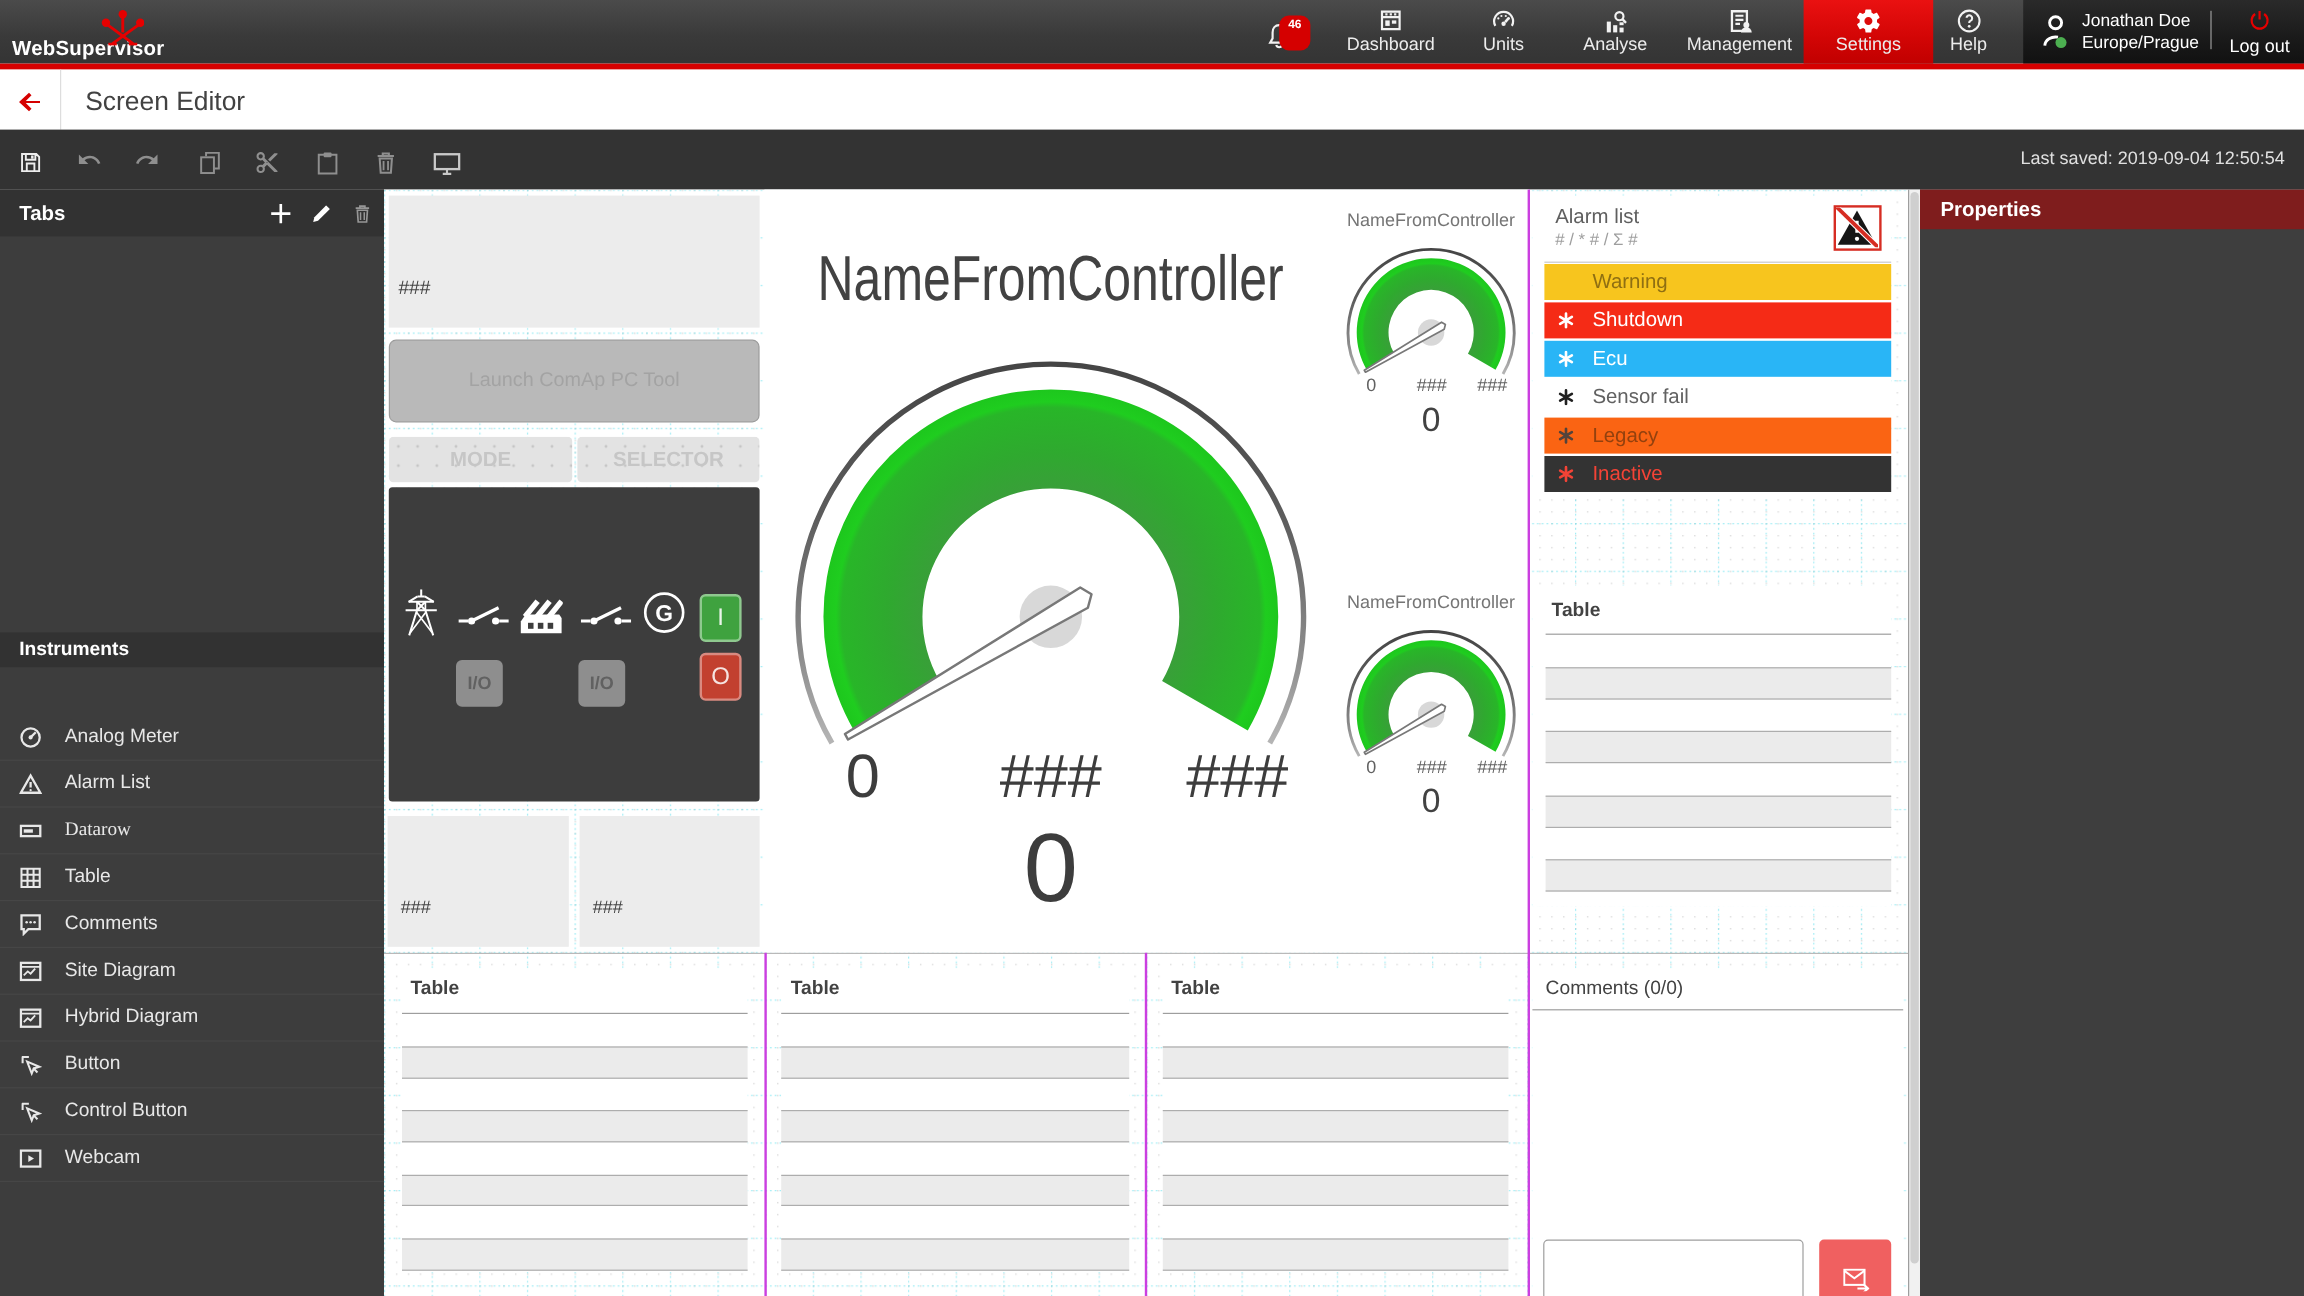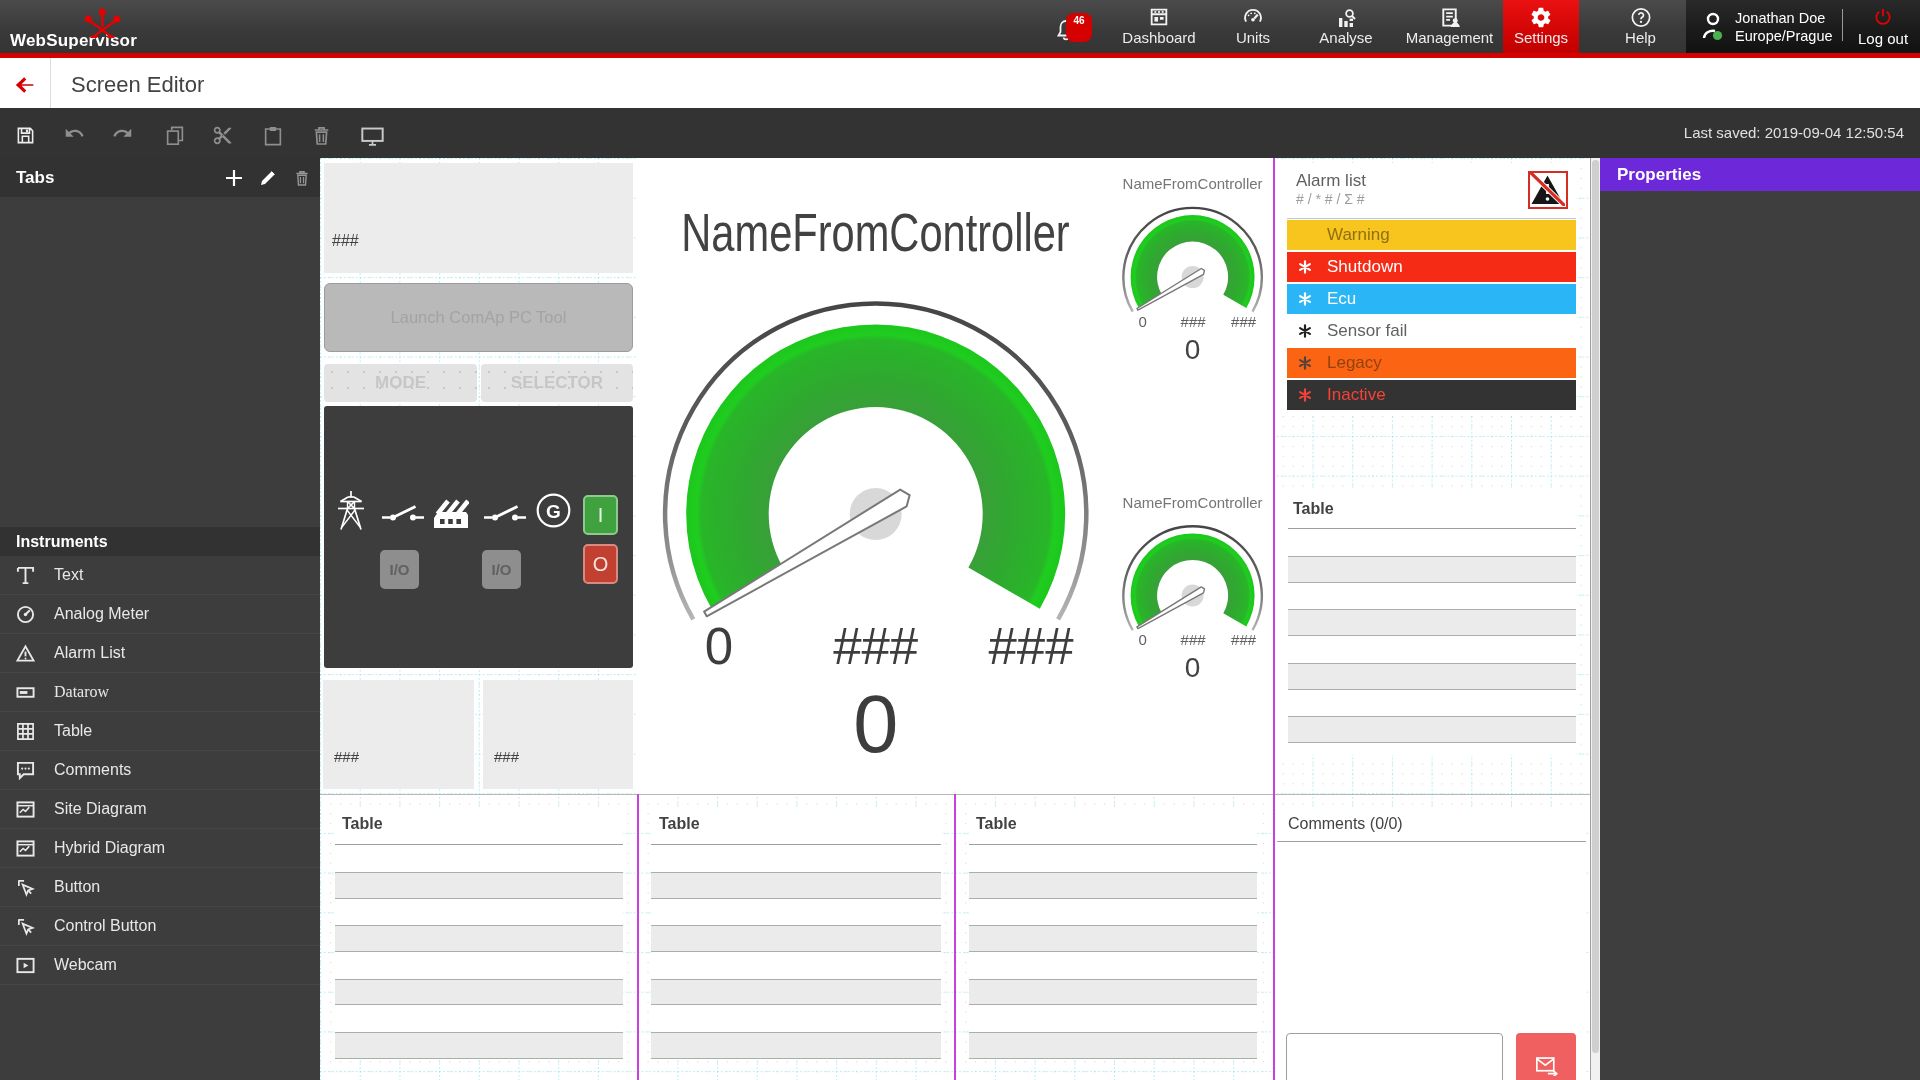--- a/index.html
+++ b/index.html
@@ -30,21 +30,21 @@
   #tabshead { top:0; height:39px; line-height:39px; padding-left:16px; }
   #mainrow { position:absolute; left:0; top:39px; width:320px; height:39px; background:#7b7b7b;
      color:#e8e8e8; font-size:16px; line-height:39px; padding-left:16px; }
   #instrhead { top:369px; height:29px; line-height:29px; padding-left:16px; font-size:16px; }
   .irow { position:absolute; left:0; width:320px; height:39px; border-bottom:1px solid #464646;
      color:#e8e8e8; font-size:16px; line-height:38px; padding-left:54px; }
   .irow svg { position:absolute; left:16px; top:10px; }
 
   
   #rightpanel { position:absolute; left:1600px; top:158px; width:320px; height:922px; background:#3e3e3e; }
-  #propshead { position:absolute; left:0; top:0; width:320px; height:33px; background:#6d28d9;
+  #propshead { position:absolute; left:0; top:0; width:320px; height:33px; background:#7f1d1d;
      color:#fff; font-weight:bold; font-size:17px; line-height:33px; padding-left:17px; }
 
   
   #canvas { position:absolute; left:320px; top:158px; width:1270px; height:922px; background:#fff; }
   #scrollbar { position:absolute; left:1590px; top:158px; width:10px; height:922px; background:#f1f1f1; border-left:1px solid #9e9e9e; }
   #scrollthumb { position:absolute; left:1591.5px; top:160px; width:7px; height:893px; background:#cfcfcf; border-radius:4px; }
 
   .card { position:absolute; background:#fff; }
   .graybox { position:absolute; background:#ececec; color:#424242; }
   .mline { position:absolute; width:2px; background:#cb3fe0; }
@@ -110,21 +110,21 @@
   </div>
   <div class="navitem" style="left:1396px;width:107px;">
     <svg width="23" height="23" viewBox="0 0 24 24">
         <path d="M5 3.5 h13 v17 h-13 Z" fill="none" stroke="#f2f2f2" stroke-width="2"></path>
         <path d="M8 7.5 h7 M8 11 h7 M8 14.5 h4" stroke="#f2f2f2" stroke-width="1.8"></path>
         <circle cx="17.5" cy="15.5" r="2.6" fill="#f2f2f2"></circle>
         <path d="M12.8 22 a4.7 4.7 0 0 1 9.4 0 Z" fill="#f2f2f2"></path>
       </svg>
     <div class="lbl">Management</div>
   </div>
-  <div class="navitem" style="left:1503px;width:76px;background:linear-gradient(180deg,#ea1111 0%,#d20505 60%,#c10000 100%);">
+  <div class="navitem" style="left:1503px;width:108px;background:linear-gradient(180deg,#ea1111 0%,#d20505 60%,#c10000 100%);">
     <svg width="23" height="23" viewBox="0 0 24 24">
         <path fill="#fff" d="M19.4 13c0-.3.1-.6.1-1s0-.7-.1-1l2.1-1.7c.2-.2.3-.5.1-.7l-2-3.5c-.1-.2-.4-.3-.6-.2l-2.5 1c-.5-.4-1.1-.7-1.7-1l-.4-2.6c0-.2-.2-.4-.5-.4h-4c-.2 0-.4.2-.5.4l-.4 2.6c-.6.3-1.2.6-1.7 1l-2.5-1c-.2-.1-.5 0-.6.2l-2 3.5c-.1.2-.1.5.1.7L4.5 11c0 .3-.1.6-.1 1s0 .7.1 1l-2.1 1.7c-.2.2-.3.5-.1.7l2 3.5c.1.2.4.3.6.2l2.5-1c.5.4 1.1.7 1.7 1l.4 2.6c0 .2.2.4.5.4h4c.2 0 .4-.2.5-.4l.4-2.6c.6-.3 1.2-.6 1.7-1l2.5 1c.2.1.5 0 .6-.2l2-3.5c.1-.2.1-.5-.1-.7L19.4 13zM12 15.5c-1.9 0-3.5-1.6-3.5-3.5s1.6-3.5 3.5-3.5 3.5 1.6 3.5 3.5-1.6 3.5-3.5 3.5z"></path>
       </svg>
     <div class="lbl">Settings</div>
   </div>
   <div class="navitem" style="left:1595px;width:91px;">
     <svg width="23" height="23" viewBox="0 0 24 24">
         <circle cx="12" cy="12" r="9" fill="none" stroke="#f2f2f2" stroke-width="1.8"></circle>
         <path d="M9.6 9.2 a2.5 2.5 0 1 1 3.4 2.7 c-.8.3-1 .9-1 1.9" fill="none" stroke="#f2f2f2" stroke-width="1.8"></path>
         <circle cx="12" cy="16.6" r="1.2" fill="#f2f2f2"></circle>
@@ -205,25 +205,20 @@
       <path d="M2 16 L3 12 L12.5 2.5 L15.5 5.5 L6 15 Z" fill="#fff"></path>
       <path d="M12.5 2.5 L15.5 5.5" stroke="#fff" stroke-width="1"></path>
     </svg>
   <svg class="abs" style="left:295px;top:12px;" width="14" height="16" viewBox="0 0 20 22">
       <path d="M2 4.5 h16 M7 4 V2 h6 v2" fill="none" stroke="#969696" stroke-width="2"></path>
       <path d="M4 7 h12 l-1 14 h-10 Z" fill="none" stroke="#969696" stroke-width="2"></path>
       <path d="M7.8 9.5 v9 M12.2 9.5 v9" stroke="#969696" stroke-width="1.8"></path>
     </svg>
   <div class="panelhead" id="instrhead">Instruments</div>
 
-  <div class="irow" style="top:398px;">
-    <svg width="19" height="19" viewBox="0 0 20 20">
-        <path d="M2 2 h16 v4 M2 2 v4 M10 2 v16 M7 18 h6" fill="none" stroke="#e8e8e8" stroke-width="2"></path>
-      </svg>
-    Text</div>
   <div class="irow" style="top:437px;">
     <svg width="19" height="19" viewBox="0 0 20 20">
         <circle cx="10" cy="10" r="8" fill="none" stroke="#e8e8e8" stroke-width="2"></circle>
         <path d="M10 10 L14.5 5.5" stroke="#e8e8e8" stroke-width="2"></path>
         <circle cx="10" cy="10" r="1.8" fill="#e8e8e8"></circle>
       </svg>
     Analog Meter</div>
   <div class="irow" style="top:476px;">
     <svg width="19" height="19" viewBox="0 0 20 20">
         <path d="M10 2.5 L18.5 17.5 L1.5 17.5 Z" fill="none" stroke="#e8e8e8" stroke-width="2"></path>

